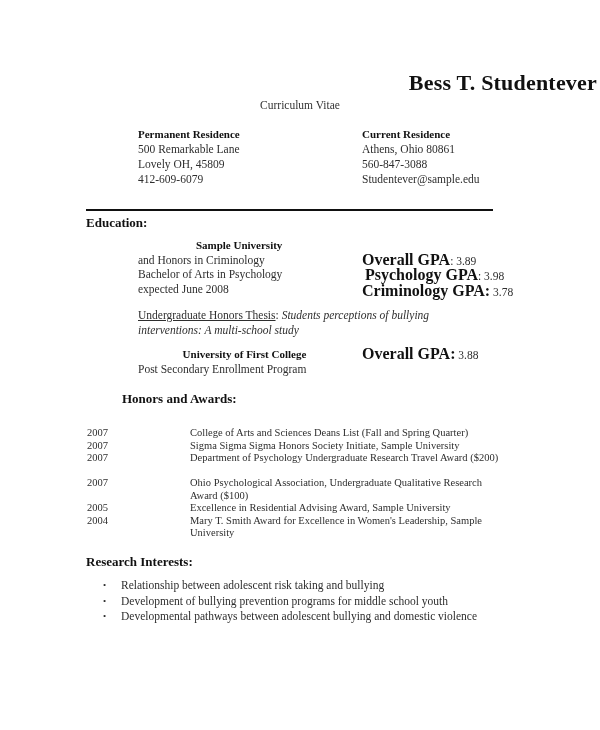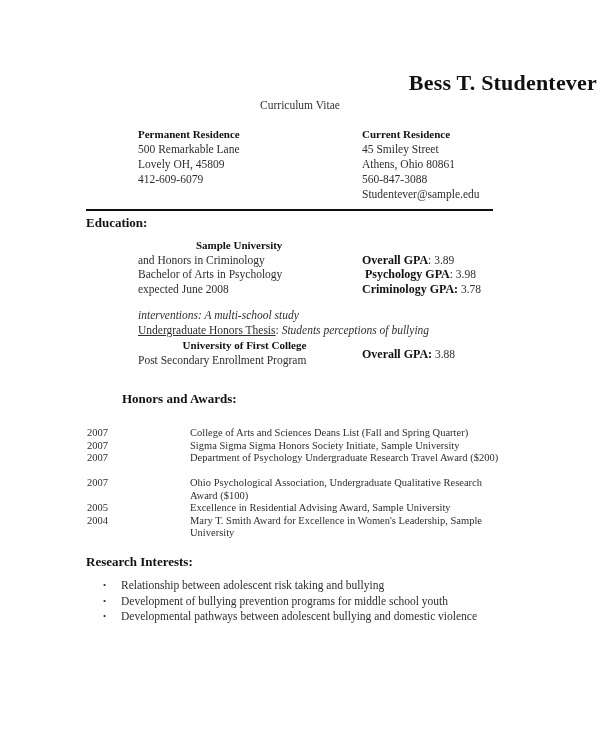--- a/index.html
+++ b/index.html
@@ -23,21 +23,21 @@
     .rule {
       position: absolute; left: 86px; top: 209px; width: 407px; height: 2px;
       background: #111;
     }
     .section-title {
       font-size: 13px; font-weight: bold; color: #111;
     }
     .edu { font-size: 11.5px; line-height: 14.5px; color: #2e2e2e; }
     .edu .b { font-weight: bold; color: #111; font-size: 11px; text-align: right; }
     .gpa { font-size: 11.5px; line-height: 14.5px; color: #2e2e2e; }
-    .gpa b { color: #111; font-size: 12px; text-align: center; }
+    .gpa b { color: #111; font-size: 16px; text-align: center; }
     .thesis { font-size: 11.5px; line-height: 14.5px; color: #2e2e2e; }
     .thesis u { text-decoration: underline; }
     .thesis i { font-style: italic; }
     .honors { font-size: 10.5px; line-height: 12.5px; color: #2e2e2e; }
     .honor-row { position: absolute; left: 87px; width: 420px; }
     .honor-year { position: absolute; left: 0; top: 0; }
     .honor-text { position: absolute; left: 103px; top: 0; width: 320px; white-space: normal; }
     .interests { font-size: 11.5px; line-height: 15.5px; color: #2e2e2e; }
     .bullet-row { position: absolute; left: 103px; }
     .bullet { position: absolute; left: 0; top: 0; font-size: 9px; }
@@ -51,21 +51,20 @@
 
 <div class="abs addr" style="left:138px; top:127px;">
   <div class="h">Permanent Residence</div>
   <div>500 Remarkable Lane</div>
   <div>Lovely OH, 45809</div>
   <div>412-609-6079</div>
 </div>
 
 <div class="abs addr" style="left:362px; top:127px;">
   <div class="h">Current Residence</div>
-  <div>45 Smiley Street</div>
   <div>Athens, Ohio 80861</div>
   <div>560-847-3088</div>
   <div>Studentever@sample.edu</div>
 </div>
 
 <div class="rule"></div>
 
 <div class="abs section-title" style="left:86px; top:215px;">Education:</div>
 
 <div class="abs edu" style="left:138px; top:238px;">
@@ -75,25 +74,25 @@
   <div>expected June 2008</div>
 </div>
 
 <div class="abs gpa" style="left:362px; top:252.5px;">
   <div><b>Overall GPA</b><span>: </span><span>3.89</span></div>
   <div style="padding-left:3px;"><b>Psychology GPA</b><span>: </span><span>3.98</span></div>
   <div><b>Criminology GPA:</b><span> </span><span>3.78</span></div>
 </div>
 
 <div class="abs thesis" style="left:138px; top:308px;">
+  <div><u>Undergraduate Honors Thesis</u><span>: </span><i>Students perceptions of bullying</i></div>
   <div><i>interventions: A multi-school study</i></div>
-  <div><u>Undergraduate Honors Thesis</u><span>: </span><i>Students perceptions of bullying</i></div>
 </div>
 
-<div class="abs edu" style="left:138px; top:338px;">
+<div class="abs edu" style="left:138px; top:347px;">
   <div class="b">University of First College</div>
   <div>Post Secondary Enrollment Program</div>
 </div>
 
 <div class="abs gpa" style="left:362px; top:347px;">
   <div><b>Overall GPA:</b><span> </span><span>3.88</span></div>
 </div>
 
 <div class="abs section-title" style="left:86px; top:391px;margin-left:36px;">Honors and Awards:</div>
 

